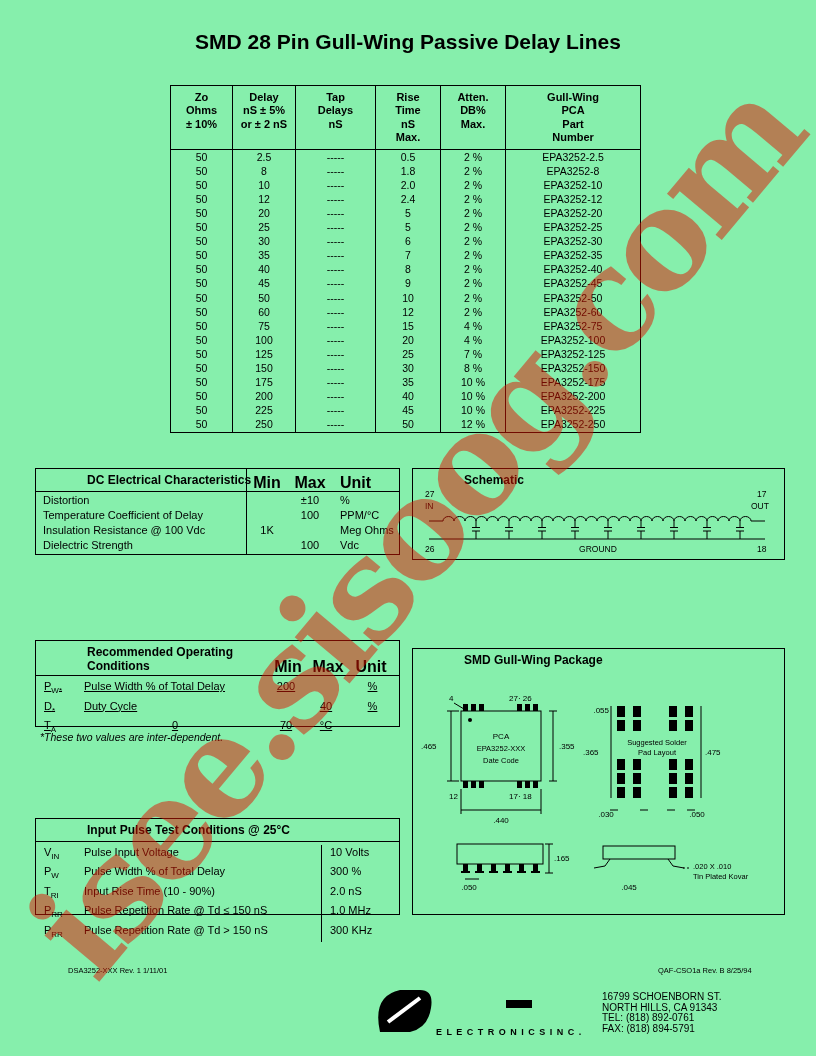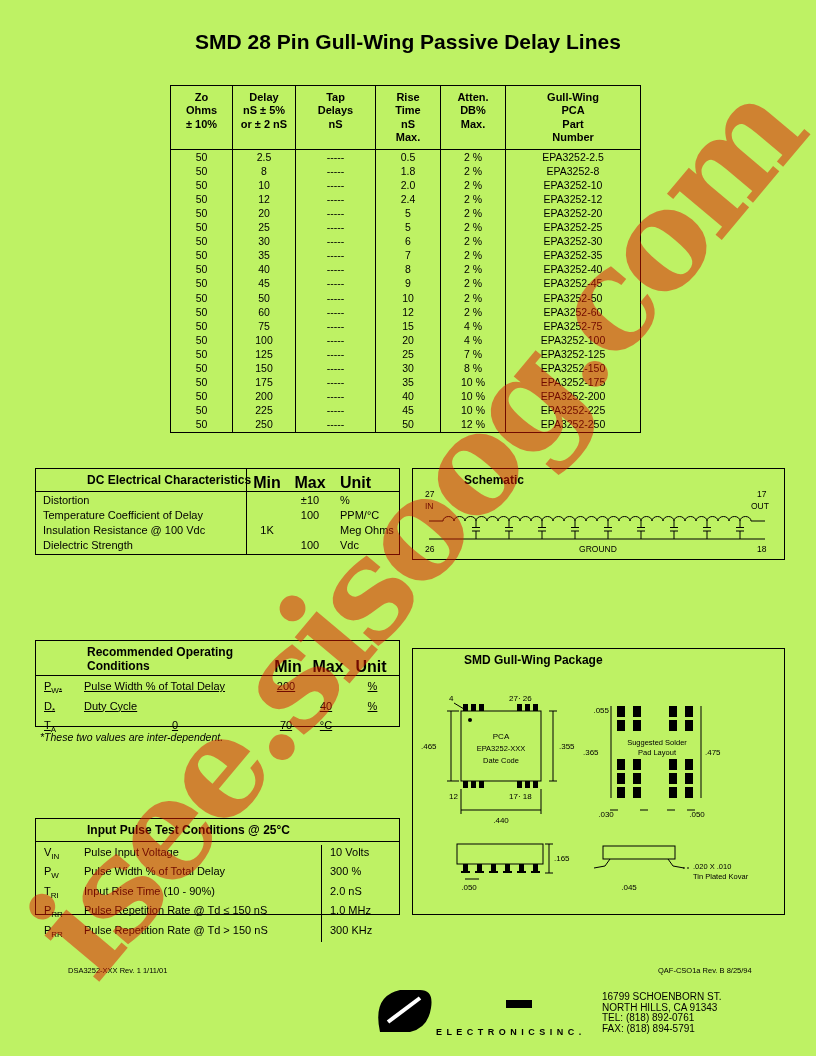--- a/index.html
+++ b/index.html
@@ -1,16 +1,16 @@
 <!DOCTYPE html>
 <html><head>
 <meta charset="utf-8">
 <style>
   html,body{margin:0;padding:0;background:#fff;}
-  .page{position:relative;width:816px;height:1056px;background:#bef264;color:#000;
+  .page{position:relative;width:816px;height:1056px;background:#86efac;color:#000;
         font-family:"Liberation Sans",sans-serif;overflow:hidden;}
   .abs{position:absolute;}
   .box{position:absolute;border:1px solid #000;box-sizing:content-box;}
   .page-title{position:absolute;top:30px;left:0;width:100%;text-align:center;
               font-size:21px;font-weight:bold;margin:0;}
 
   
   .delay-table{position:absolute;left:170px;top:85px;border-collapse:collapse;
                border:1px solid #000;table-layout:fixed;}
   .delay-table th{border-left:1px solid #000;border-bottom:1px solid #000;

